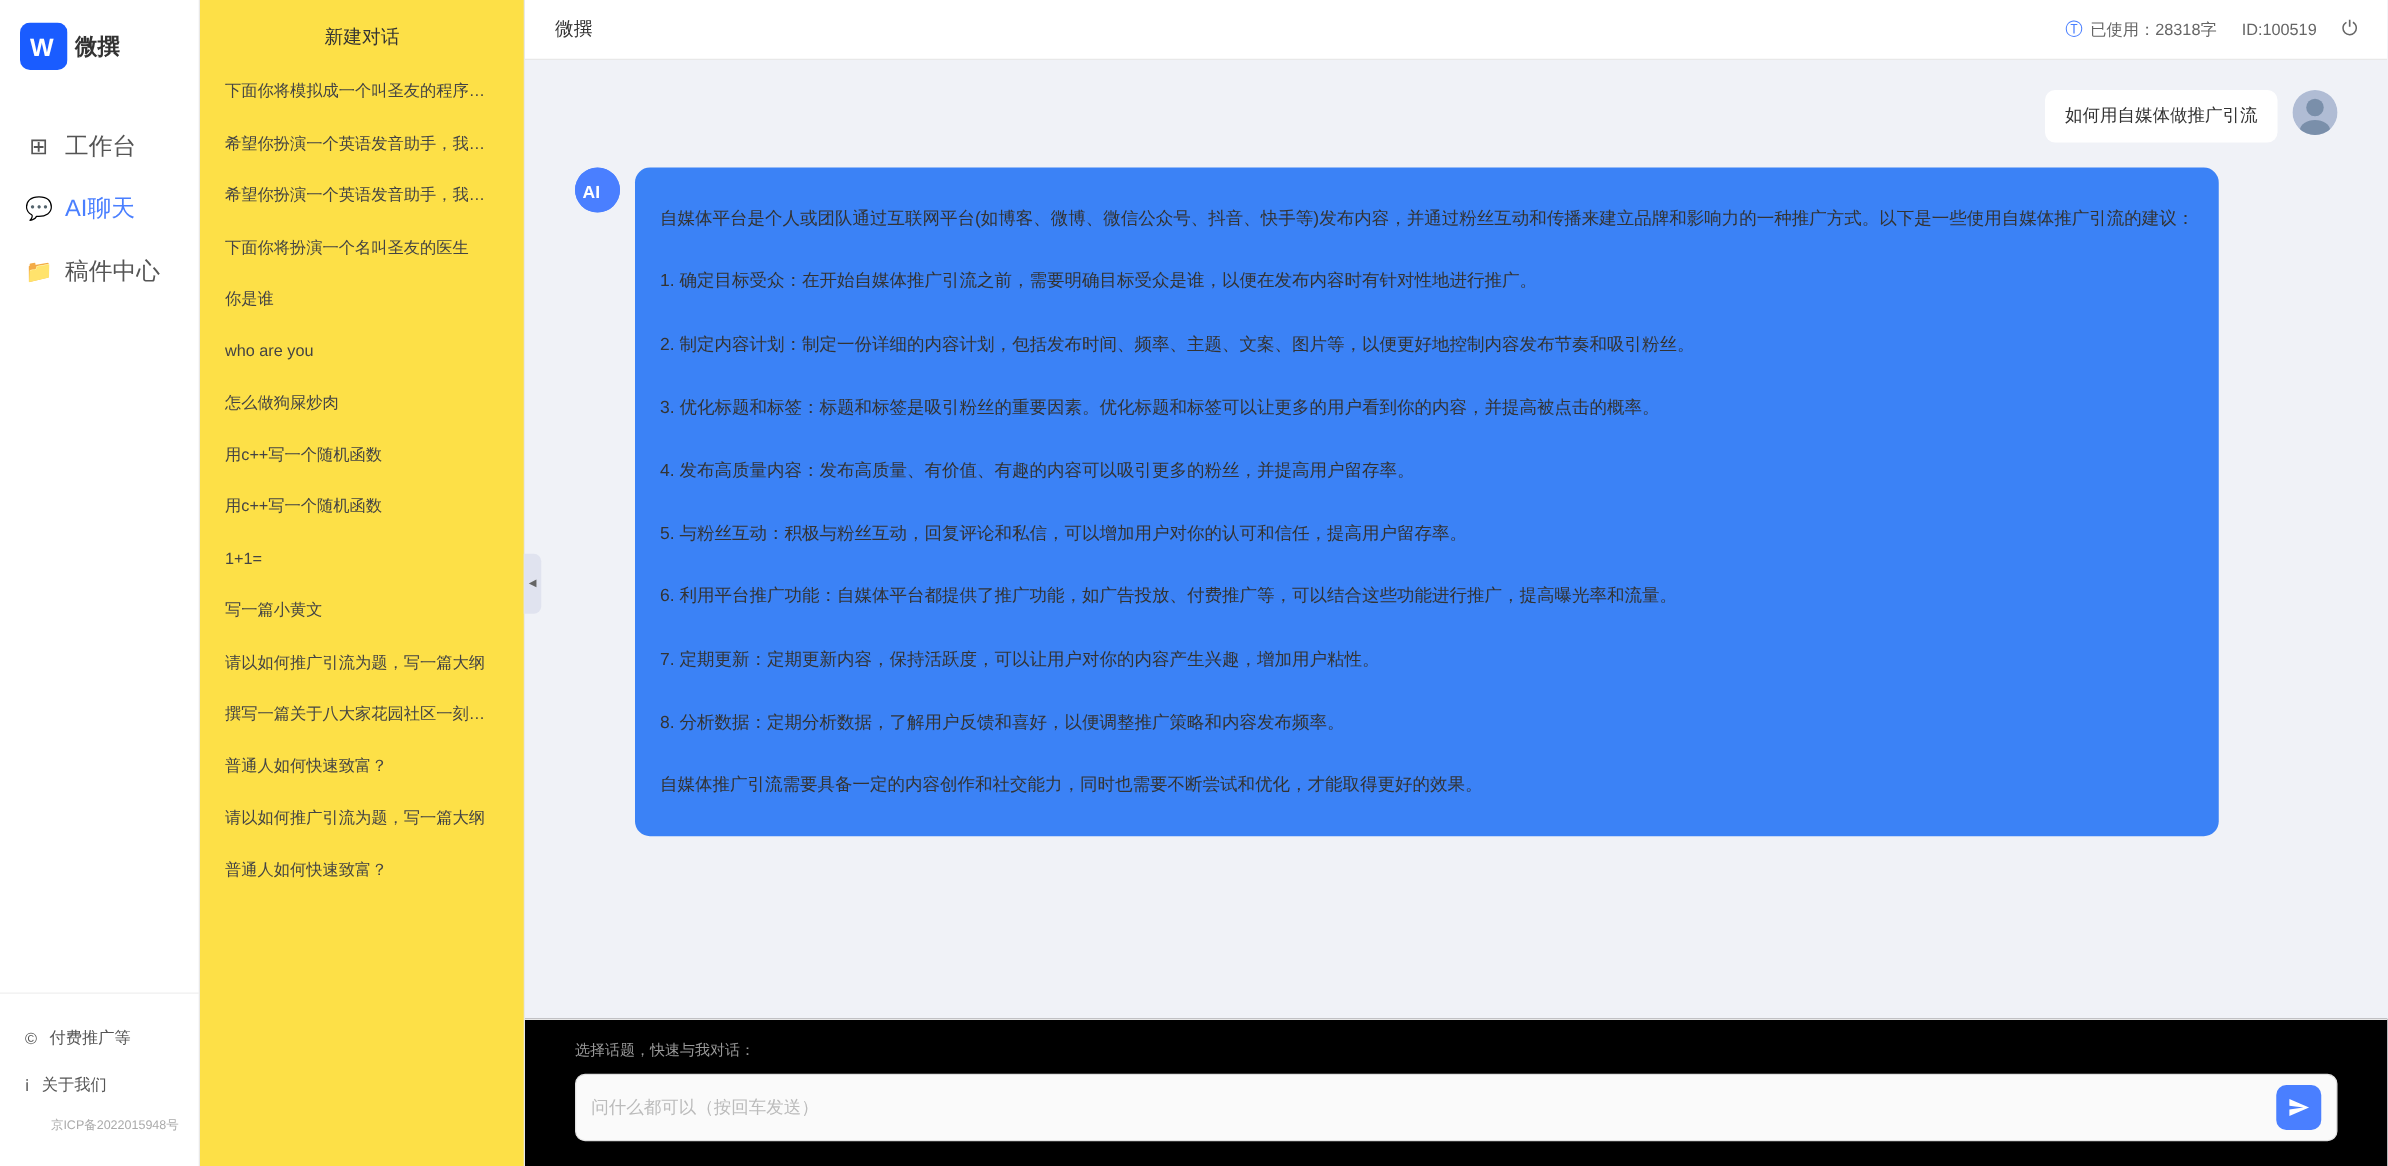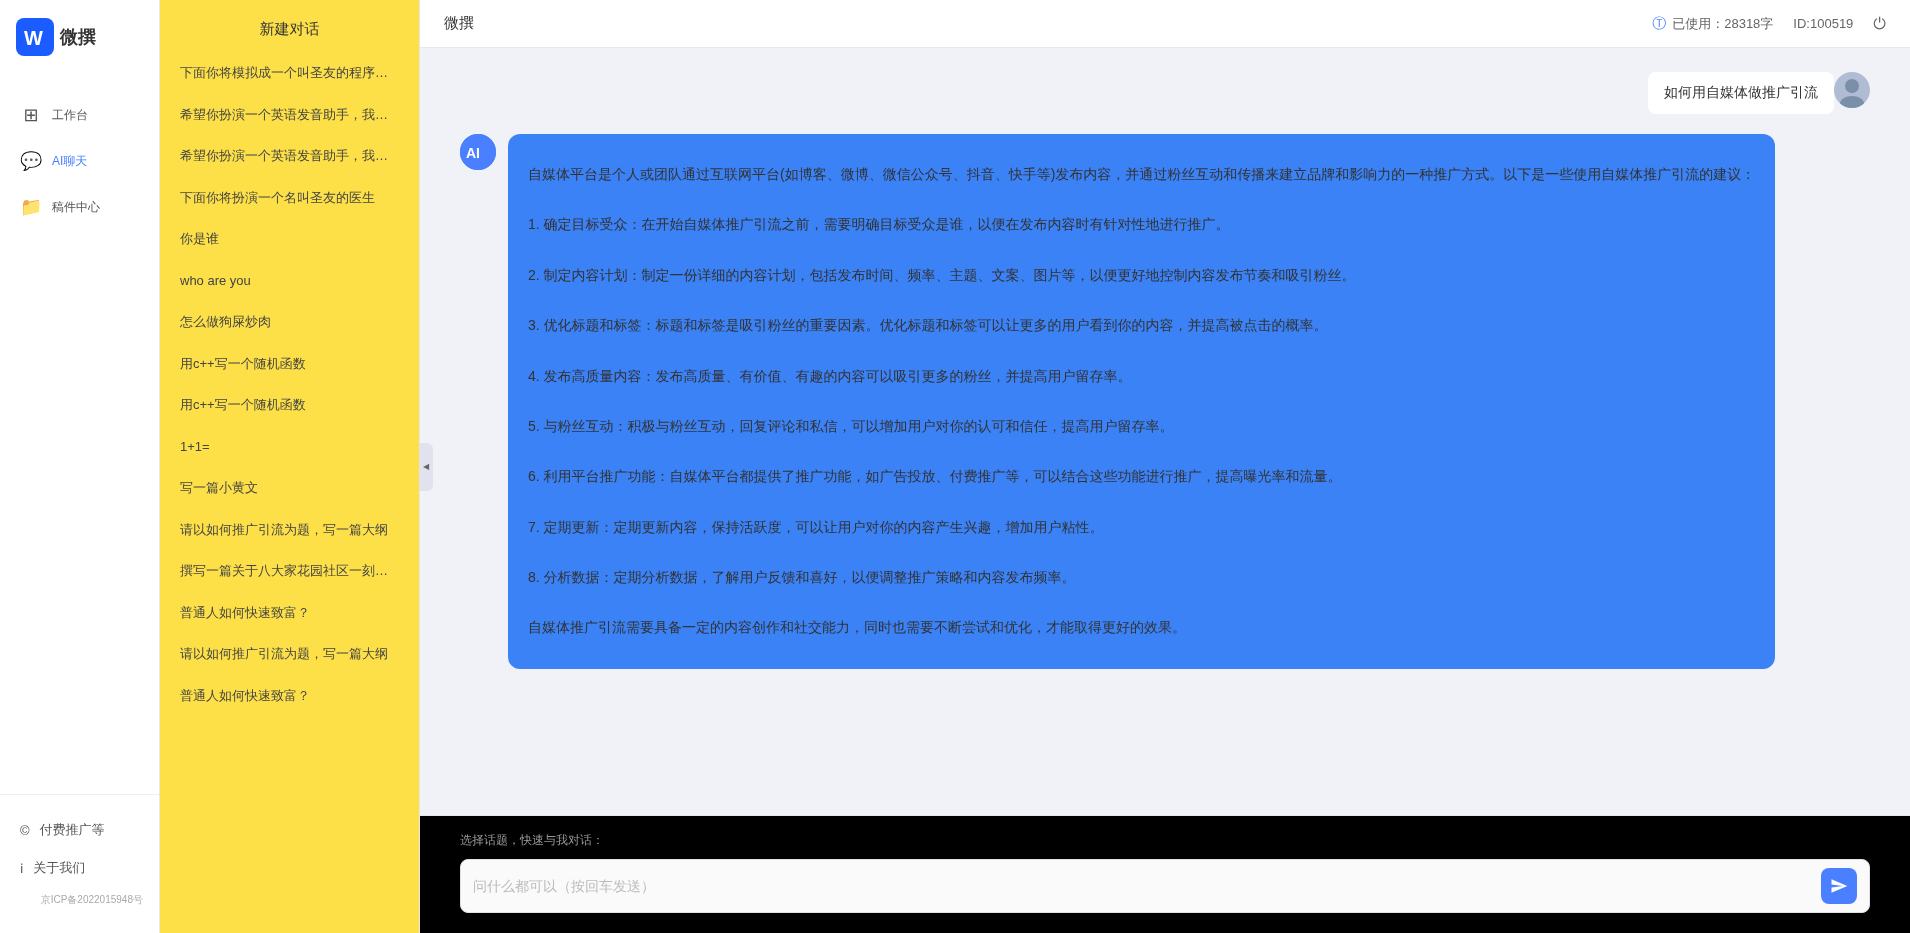--- a/index.html
+++ b/index.html
@@ -43,21 +43,21 @@
       align-items: center;
       gap: 10px;
       padding: 10px 20px;
       cursor: pointer;
       color: #555;
       border-radius: 0;
       transition: background 0.2s;
     }
     .nav-item.active { color: #4a7fff; }
     .nav-item-icon { font-size: 18px; width: 22px; text-align: center; }
-    .nav-item-label { font-size: 12px; }
+    .nav-item-label { font-size: 19px; }
     .bottom-nav {
       padding: 16px 0;
       border-top: 1px solid #f0f0f0;
     }
     .bottom-nav-item {
       display: flex;
       align-items: center;
       gap: 10px;
       padding: 10px 20px;
       cursor: pointer;
@@ -176,21 +176,21 @@
       overflow-y: auto;
       padding: 24px 40px;
     }
 
     
     .user-message {
       display: flex;
       align-items: flex-start;
       justify-content: flex-end;
       margin-bottom: 20px;
-      gap: 0;
+      gap: 12px;
     }
     .user-bubble {
       background: #fff;
       border-radius: 8px;
       padding: 12px 16px;
       font-size: 14px;
       color: #333;
       max-width: 70%;
     }
     .user-avatar {

